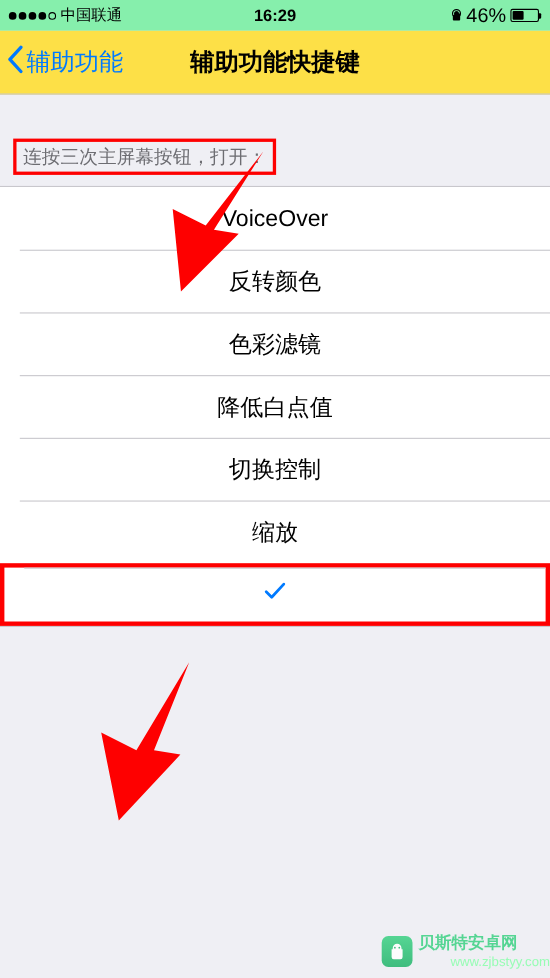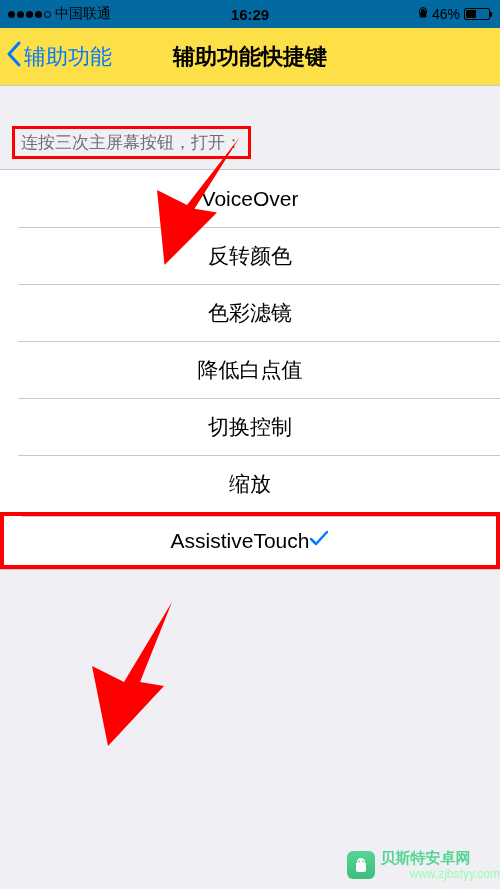--- a/index.html
+++ b/index.html
@@ -14,21 +14,21 @@
       background: #efeff4;
       position: relative;
       overflow: hidden;
     }
     .status-bar {
       height: 28px;
       display: flex;
       align-items: center;
       justify-content: space-between;
       padding: 0 8px;
-      background: #0369a1;
+      background: #86efac;
       font-size: 14px;
       color: #000;
     }
     .status-left {
       display: flex;
       align-items: center;
       gap: 4px;
     }
     .signal-dots {
       display: flex;
@@ -51,21 +51,21 @@
       position: absolute;
       left: 50%;
       transform: translateX(-50%);
       font-weight: 600;
       font-size: 15px;
     }
     .status-right {
       display: flex;
       align-items: center;
       gap: 4px;
-      font-size: 14px;
+      font-size: 18px;
     }
     .lock-icon svg {
       width: 10px;
       height: 12px;
     }
     .battery {
       display: flex;
       align-items: center;
     }
     .battery-body {
@@ -276,21 +276,20 @@
   <div class="list-item">
     <span>降低白点值</span>
   </div>
   <div class="list-item">
     <span>切换控制</span>
   </div>
   <div class="list-item">
     <span>缩放</span>
   </div>
   <div class="list-item highlighted">
-    <span>AssistiveTouch</span>
     <span class="checkmark">
       <svg viewBox="0 0 20 18">
           <path d="M2 9 L7 14 L18 2" stroke="#007aff" stroke-width="2.5" fill="none" stroke-linecap="round" stroke-linejoin="round"></path>
         </svg>
     </span>
   </div>
 </div>
 
 <svg class="arrow arrow-1" viewBox="0 0 200 200">
   <polygon fill="#fe0000" points="150,10 80,100 40,80 50,180 120,110 90,105"></polygon>

